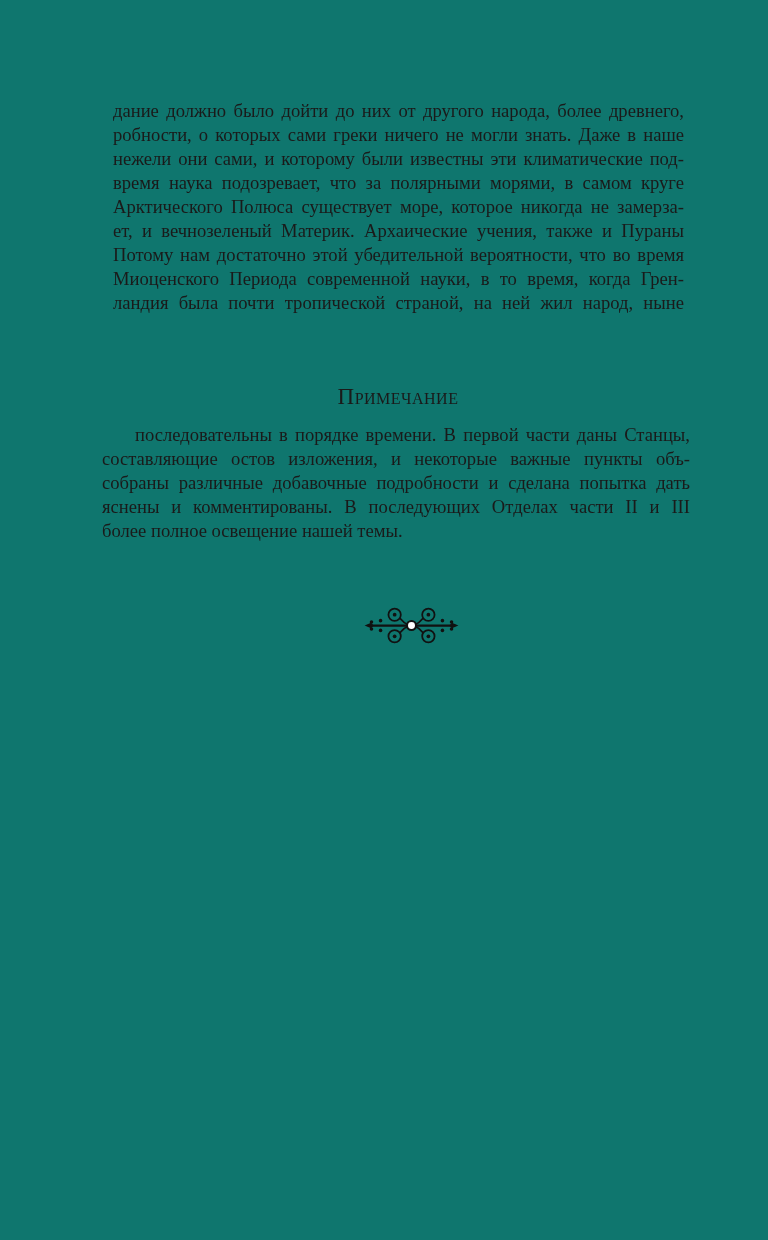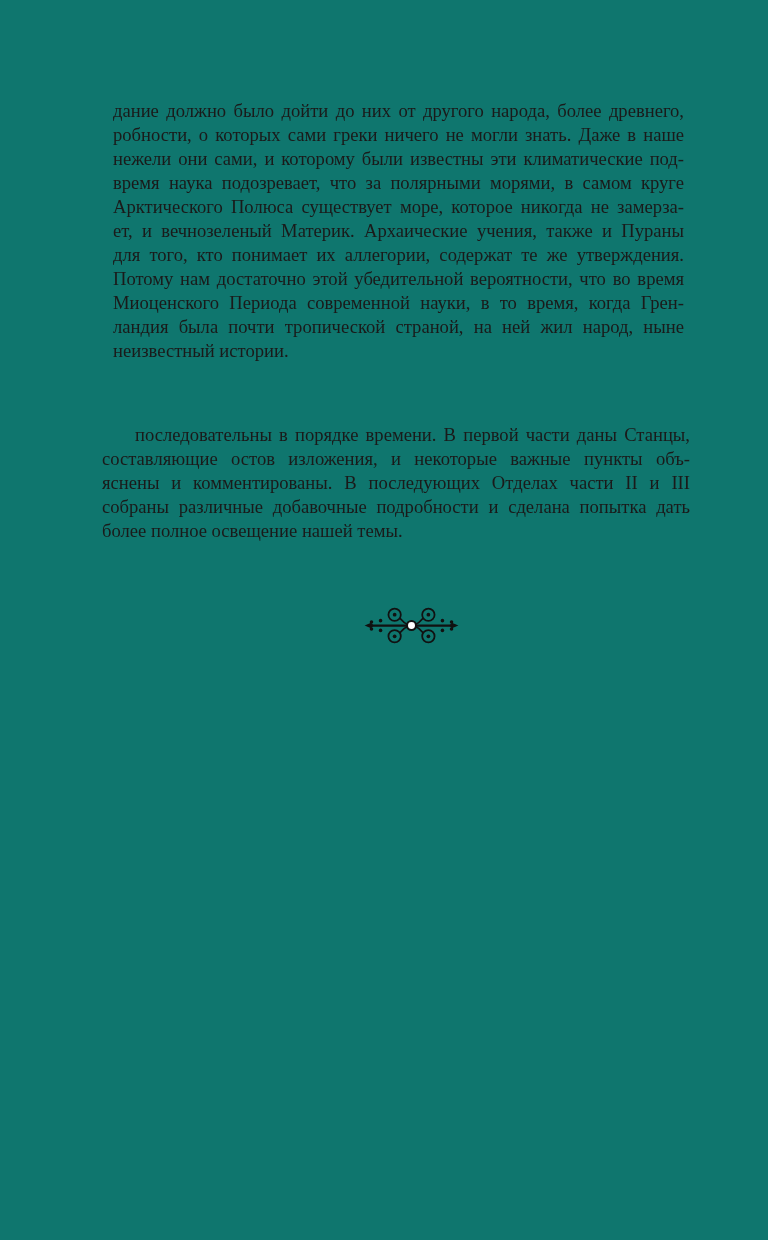--- a/index.html
+++ b/index.html
@@ -50,33 +50,32 @@
 
 <div class="page">
 
   <div class="para para1">
       <div class="tline">дание должно было дойти до них от другого народа, более древнего,</div>
       <div class="tline">робности, о которых сами греки ничего не могли знать. Даже в наше</div>
       <div class="tline">нежели они сами, и которому были известны эти климатические под-</div>
       <div class="tline">время наука подозревает, что за полярными морями, в самом круге</div>
       <div class="tline">Арктического Полюса существует море, которое никогда не замерза-</div>
       <div class="tline">ет, и вечнозеленый Материк. Архаические учения, также и Пураны</div>
-      <div class="tline">для того, кто понимает их аллегории, содержат те же утверждения.</div>
       <div class="tline">Потому нам достаточно этой убедительной вероятности, что во время</div>
       <div class="tline">Миоценского Периода современной науки, в то время, когда Грен-</div>
       <div class="tline">ландия была почти тропической страной, на ней жил народ, ныне</div>
-      <div class="tline last">неизвестный истории.</div>
     </div>
 
+  <div class="note-heading">Примечание</div>
 
   <div class="para para2">
       <div class="tline">последовательны в порядке времени. В первой части даны Станцы,</div>
       <div class="tline">составляющие остов изложения, и некоторые важные пункты объ-</div>
+      <div class="tline">собраны различные добавочные подробности и сделана попытка дать</div>
       <div class="tline">яснены и комментированы. В последующих Отделах части II и III</div>
-      <div class="tline">собраны различные добавочные подробности и сделана попытка дать</div>
       <div class="tline last">более полное освещение нашей темы.</div>
     </div>
 
   <svg class="ornament" viewBox="-50 -24 100 48" xmlns="http://www.w3.org/2000/svg">
     <g stroke="#111111" fill="none" stroke-linecap="round">
       <path d="M -46 0 H 46" stroke-width="2.4"></path>
       <g stroke-width="1.9">
         <path d="M 3.5 -0.5 Q 8 -2.5 11.8 -7.2"></path>
         <circle cx="18" cy="-11.5" r="6.6"></circle>
         <path d="M 3.5 0.5 Q 8 2.5 11.8 7.2"></path>

